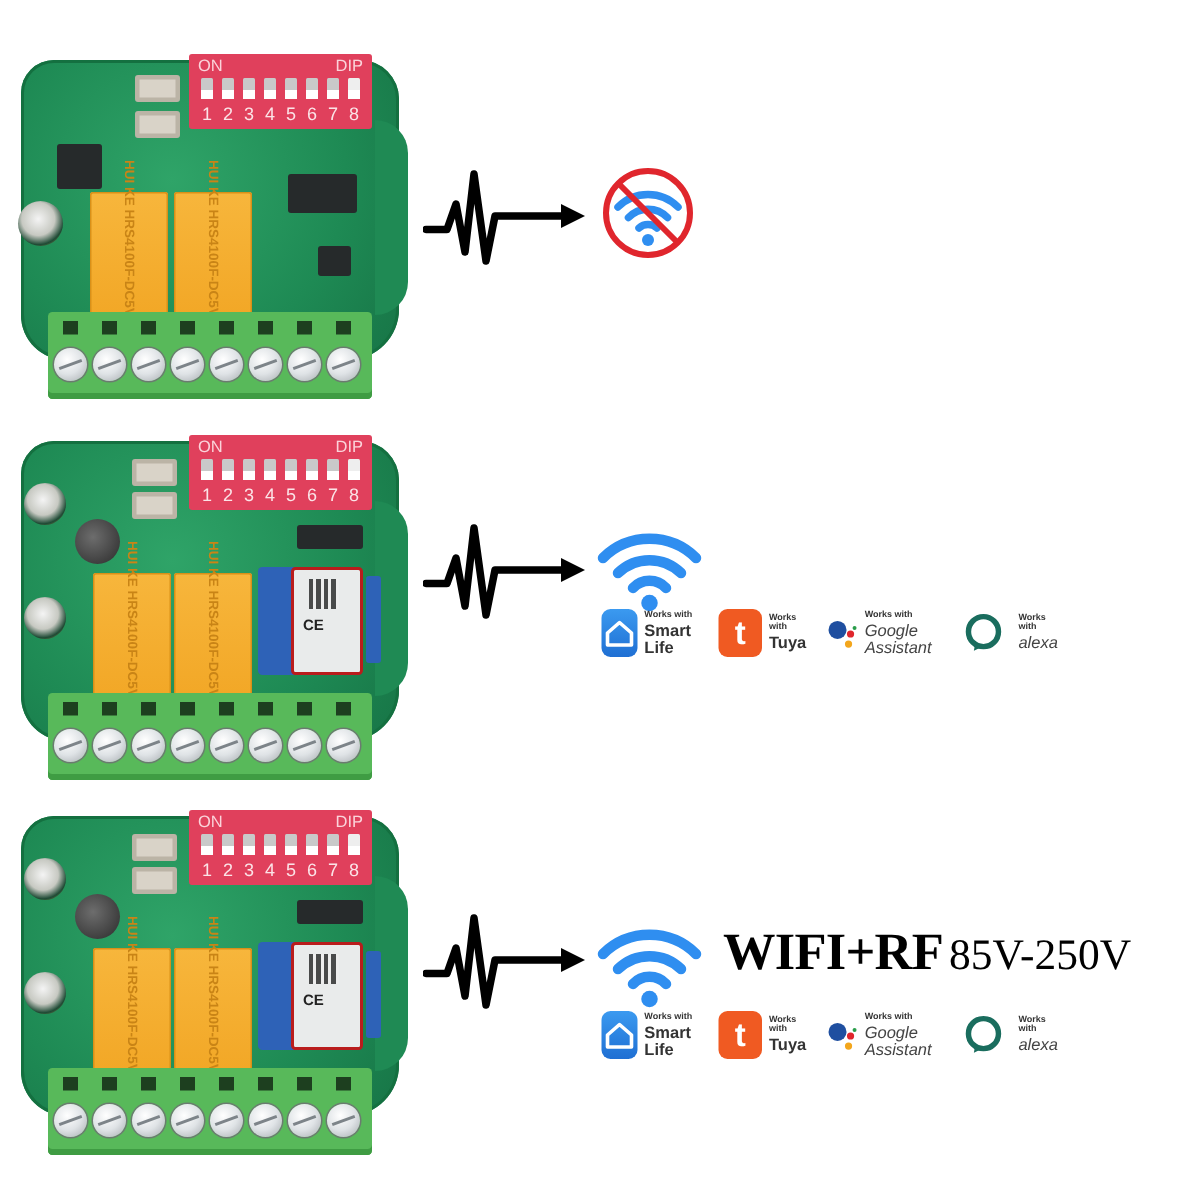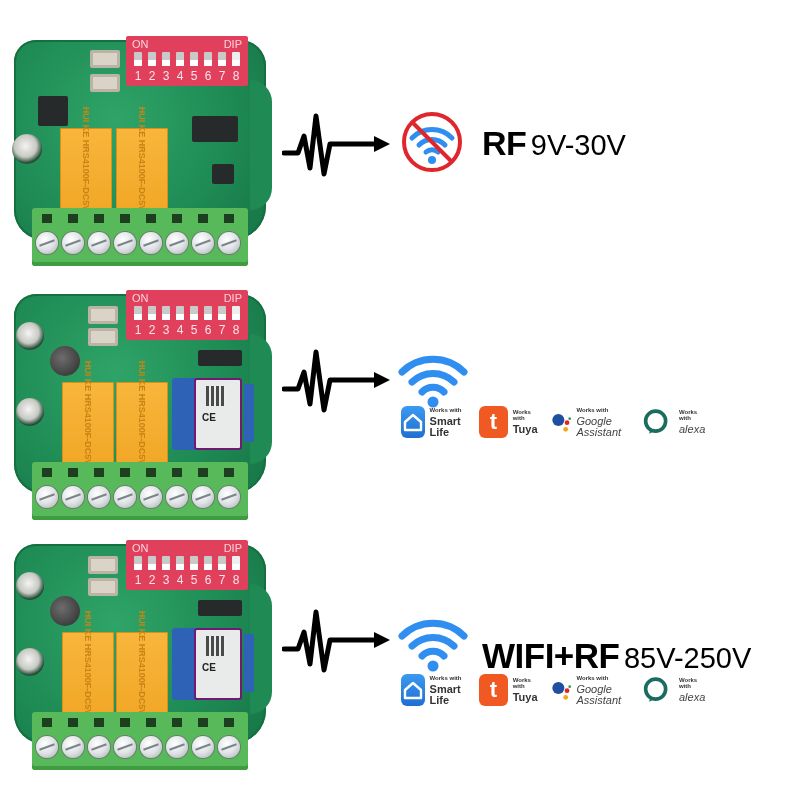--- a/index.html
+++ b/index.html
@@ -47,21 +47,21 @@
   }
   .cap {
     position: absolute; border-radius: 50%; z-index: 3;
     background: radial-gradient(circle at 45% 40%, #f4f4f4 0%, #c7c9c2 45%, #1f4a35 70%, #c3a84a 100%);
   }
   .inductor { position:absolute; border-radius:50%; background: radial-gradient(circle at 40% 40%, #6d6d6d, #2b2b2b); z-index:3; }
   .button { position:absolute; width:30px; height:18px; background:#d9d3c8; border:3px solid #bbb4a6; border-radius:2px; z-index:3; }
 
   .wifimod { position:absolute; left:158px; top:84px; width:70px; height:72px; z-index:3; }
   .wifimod .ant { position:absolute; left:0; top:0; width:26px; height:72px; background:#2e62b7; border-radius:3px; }
-  .wifimod .can { position:absolute; left:22px; top:0; width:48px; height:72px; background:#e9ebeb; border:2px solid #701a75; border-radius:3px; }
+  .wifimod .can { position:absolute; left:22px; top:0; width:48px; height:72px; background:#e9ebeb; border:2px solid #b91c1c; border-radius:3px; }
   .wifimod .qr  { position:absolute; left:10px; top:6px; width:20px; height:20px;
     background: repeating-linear-gradient(90deg,#222 0 3px,#eee 3px 5px), #222; opacity:.8; }
   .wifimod .ce  { position:absolute; left:6px; top:32px; font-size:10px; font-weight:bold; color:#222; }
   .wifimod .side { position:absolute; left:72px; top:6px; width:10px; height:58px; background:#2e62b7; border-radius:2px; }
 
   .terminal {
     position: absolute; left: 18px; top: 168px; width: 216px; height: 58px;
     background: #58b95a; border-radius: 3px; z-index: 4;
     box-shadow: inset 0 -4px 0 #3f9c43;
   }
@@ -157,24 +157,20 @@
 
   <svg class="wifi-icon" style="left:400px; top:110px;" width="64" height="64" viewBox="0 0 64 64">
     <path d="M12 28 A28 28 0 0 1 52 28" fill="none" stroke="#2f8ef0" stroke-width="5" stroke-linecap="round"></path>
     <path d="M19 35 A18 18 0 0 1 45 35" fill="none" stroke="#2f8ef0" stroke-width="5" stroke-linecap="round"></path>
     <path d="M26 42 A9 9 0 0 1 38 42" fill="none" stroke="#2f8ef0" stroke-width="5" stroke-linecap="round"></path>
     <circle cx="32" cy="50" r="4" fill="#2f8ef0"></circle>
     <circle cx="32" cy="32" r="28" fill="none" stroke="#e0262d" stroke-width="4"></circle>
     <line x1="12" y1="12" x2="52" y2="52" stroke="#e0262d" stroke-width="4"></line>
   </svg>
 
-  <div class="title" style="left:482px; top:124px;">
-    <span class="main" style="font-size:34px;">RF</span>
-    <span class="volt">9V-30V</span>
-  </div>
 </div>
 
 <div class="row" style="top:260px;">
   <div class="board" style="top:34px;">
     <div class="pcb"></div>
     <div class="dip">
       <span class="on">ON</span>
       <span class="dip-lbl">DIP</span>
       <div class="sw" style="left:8px"></div>
         <div class="sw" style="left:22px"></div>
@@ -360,21 +356,21 @@
     <path d="M92 28 L108 36 L92 44 Z" fill="#000"></path>
   </svg>
 
   <svg class="wifi-icon" style="left:398px; top:96px;" width="70" height="56" viewBox="0 0 70 56">
     <path d="M4 20 A44 44 0 0 1 66 20" fill="none" stroke="#2f8ef0" stroke-width="7" stroke-linecap="round"></path>
     <path d="M14 30 A30 30 0 0 1 56 30" fill="none" stroke="#2f8ef0" stroke-width="7" stroke-linecap="round"></path>
     <path d="M24 40 A15 15 0 0 1 46 40" fill="none" stroke="#2f8ef0" stroke-width="7" stroke-linecap="round"></path>
     <circle cx="35" cy="50" r="5.5" fill="#2f8ef0"></circle>
   </svg>
 
-  <div class="title" style="left:482px; top:116px;">
+  <div class="title" style="left:482px; top:95px;font-family:Liberation Serif, serif;">
     <span class="main">WIFI+RF</span>
     <span class="volt">85V-250V</span>
   </div>
 
   <div class="works" style="left:401px; top:154px;">
     <div class="badge">
       <div class="logo" style="background:linear-gradient(180deg,#3b9af0,#1f6fd3);">
         <svg width="22" height="22" viewBox="0 0 22 22">
             <path d="M3 11 L11 4 L19 11 V19 H3 Z" fill="none" stroke="#fff" stroke-width="2.4" stroke-linejoin="round"></path>
           </svg>

